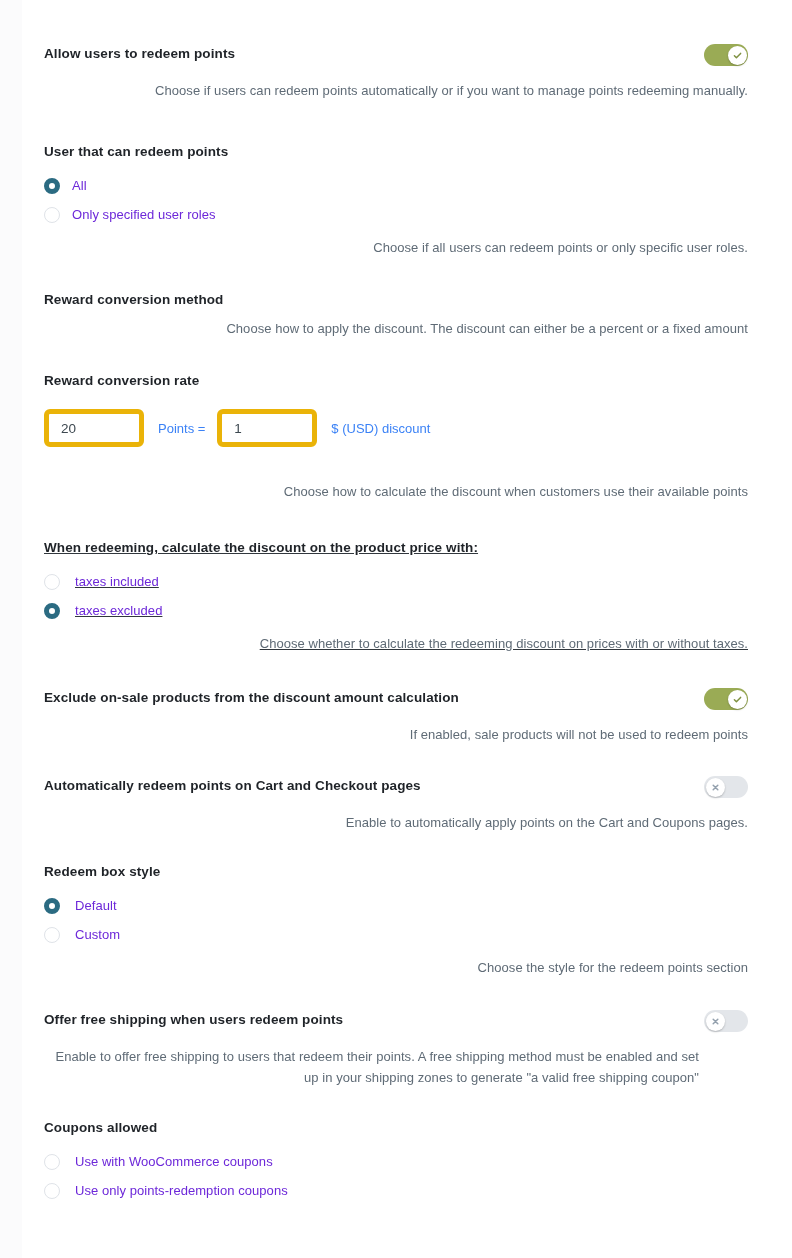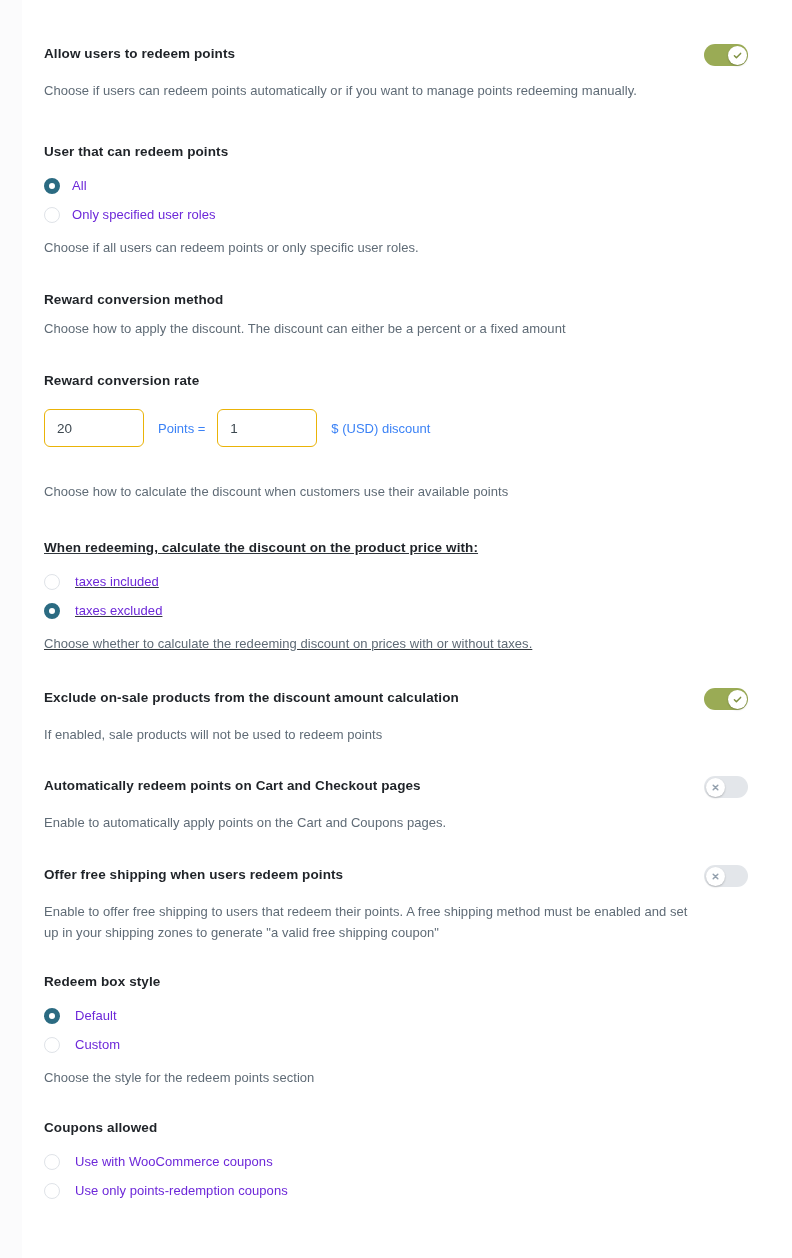--- a/index.html
+++ b/index.html
@@ -47,20 +47,21 @@
     color: #1f2328;
     letter-spacing: 0.1px;
     line-height: 20px;
   }
   .desc {
     font-size: 13px;
     font-weight: 400;
     color: #5f6b76;
     line-height: 21px;
     letter-spacing: 0.05px;
+    text-align: right;
   }
 
   
   .toggle {
     width: 44px;
     height: 22px;
     border-radius: 11px;
     position: relative;
     flex: none;
     cursor: pointer;
@@ -118,21 +119,21 @@
   .radio-row.indent .radio-label { margin-left: 15px; }
 
   
   .rate-row {
     display: flex;
     align-items: center;
     margin-top: 18px;
   }
   .txt-input {
     height: 38px;
-    border: 1px solid #eab308;
+    border: 5px solid #eab308;
     border-radius: 6px;
     background: #ffffff;
     font-family: "Liberation Sans", sans-serif;
     font-size: 13.5px;
     color: #3d4850;
     padding: 0 12px;
     outline: none;
   }
   .txt-input.w1 { width: 100px; }
   .txt-input.w2 { width: 100px; }
@@ -239,49 +240,49 @@
         <span class="knob">
           <svg width="11" height="11" viewBox="0 0 11 11">
             <path d="M3.2,3.2 L7.8,7.8 M7.8,3.2 L3.2,7.8" fill="none" stroke="#93a0ad" stroke-width="1.5" stroke-linecap="round"></path>
           </svg>
         </span>
       </div>
     </div>
     <div class="desc sp-desc">Enable to automatically apply points on the Cart and Coupons pages.</div>
   </div>
 
+  <div class="section" style="margin-top:29px;">
+    <div class="title">Redeem box style</div>
+    <div class="radio-group">
+      <div class="radio-row indent">
+        <span class="radio checked"></span>
+        <span class="radio-label">Default</span>
+      </div>
+      <div class="radio-row indent">
+        <span class="radio unchecked"></span>
+        <span class="radio-label">Custom</span>
+      </div>
+    </div>
+    <div class="desc sp-desc-s">Choose the style for the redeem points section</div>
+  </div>
+
   <div class="section" style="margin-top:32px;">
     <div class="row-head">
       <div class="title">Offer free shipping when users redeem points</div>
       <div class="toggle off">
         <span class="knob">
           <svg width="11" height="11" viewBox="0 0 11 11">
             <path d="M3.2,3.2 L7.8,7.8 M7.8,3.2 L3.2,7.8" fill="none" stroke="#93a0ad" stroke-width="1.5" stroke-linecap="round"></path>
           </svg>
         </span>
       </div>
     </div>
     <div class="desc sp-desc" style="max-width:655px;">Enable to offer free shipping to users that redeem their points. A free shipping method must be enabled and set up in your shipping zones to generate "a valid free shipping coupon"</div>
   </div>
 
-  <div class="section" style="margin-top:29px;">
-    <div class="title">Redeem box style</div>
-    <div class="radio-group">
-      <div class="radio-row indent">
-        <span class="radio checked"></span>
-        <span class="radio-label">Default</span>
-      </div>
-      <div class="radio-row indent">
-        <span class="radio unchecked"></span>
-        <span class="radio-label">Custom</span>
-      </div>
-    </div>
-    <div class="desc sp-desc-s">Choose the style for the redeem points section</div>
-  </div>
-
   <div class="section" style="margin-top:30px;">
     <div class="title">Coupons allowed</div>
     <div class="radio-group">
       <div class="radio-row indent">
         <span class="radio unchecked"></span>
         <span class="radio-label">Use with WooCommerce coupons</span>
       </div>
       <div class="radio-row indent">
         <span class="radio unchecked"></span>
         <span class="radio-label">Use only points-redemption coupons</span>

